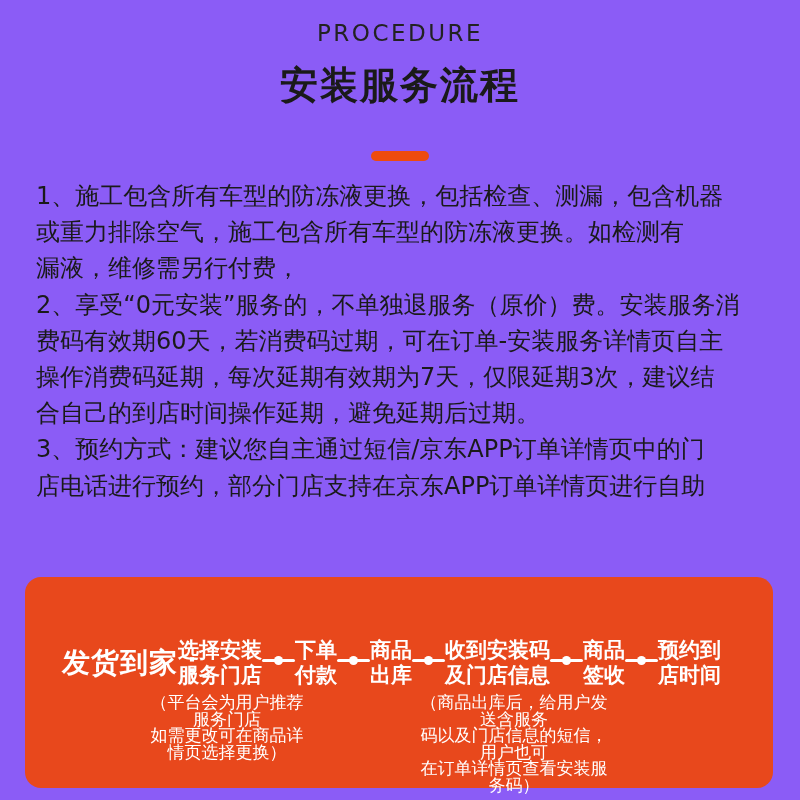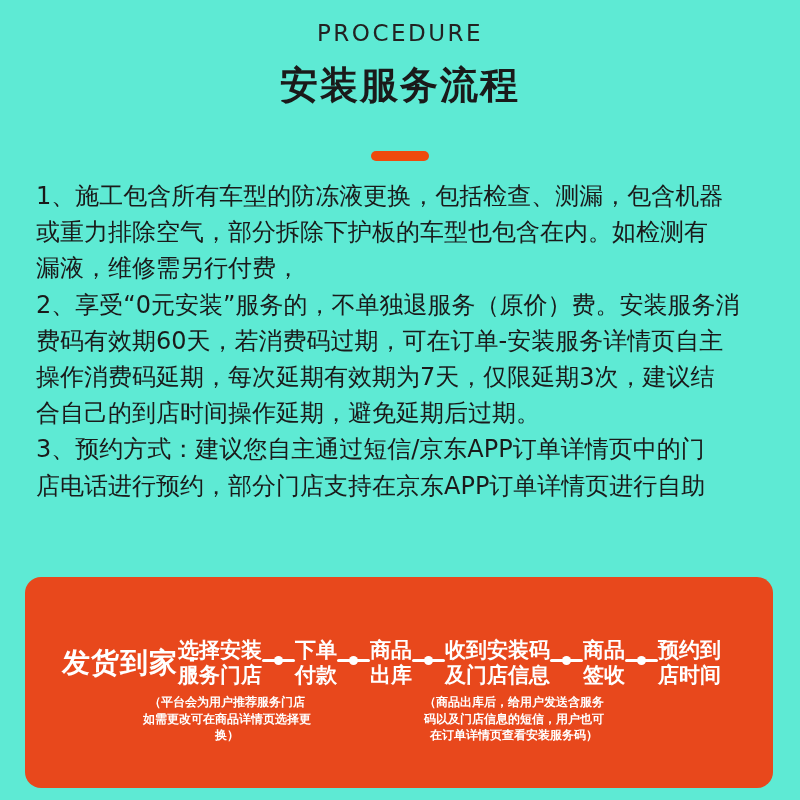--- a/index.html
+++ b/index.html
@@ -1,20 +1,20 @@
 <!DOCTYPE html>
 <html><head>
 <meta charset="utf-8">
 <style>
   html, body { margin: 0; padding: 0; background: #ffffff; }
   .page {
     position: relative;
     width: 800px;
     height: 800px;
-    background: #5eead4;
+    background: #8b5cf6;
     overflow: hidden;
     font-family: "DejaVu Sans", "Liberation Sans", sans-serif;
   }
 
   
   .eyebrow {
     position: absolute;
     top: 20px; left: 0;
     width: 100%;
     text-align: center;
@@ -109,41 +109,41 @@
     content: "";
     position: absolute;
     left: 50%; top: 50%;
     width: 9px; height: 9px;
     margin: -4.5px 0 0 -4.5px;
     border-radius: 50%;
     background: #ffffff;
   }
   .note {
     position: absolute;
-    font-size: 12px;
+    font-size: 17px;
     line-height: 16.5px;
-    font-weight: 700;
+    font-weight: 400;
     text-align: center;
     color: #ffffff;
   }
   .note-store { left: 118px; top: 117px; width: 168px; }
   .note-code  { left: 393px; top: 117px; width: 192px; }
 </style>
 </head>
 <body>
 
 <div class="page">
 
   <div class="eyebrow">PROCEDURE</div>
   <h1 class="title">安装服务流程</h1>
   <div class="title-underline"></div>
 
   <div class="terms">
     <div class="line">1、施工包含所有车型的防冻液更换，包括检查、测漏，包含机器</div>
-    <div class="line">或重力排除空气，部分拆除下护板的车型也包含在内。如检测有</div>
+    <div class="line">或重力排除空气，施工包含所有车型的防冻液更换。如检测有</div>
     <div class="line">漏液，维修需另行付费，</div>
     <div class="line">2、享受“0元安装”服务的，不单独退服务（原价）费。安装服务消</div>
     <div class="line">费码有效期60天，若消费码过期，可在订单-安装服务详情页自主</div>
     <div class="line">操作消费码延期，每次延期有效期为7天，仅限延期3次，建议结</div>
     <div class="line">合自己的到店时间操作延期，避免延期后过期。</div>
     <div class="line">3、预约方式：建议您自主通过短信/京东APP订单详情页中的门</div>
     <div class="line">店电话进行预约，部分门店支持在京东APP订单详情页进行自助</div>
   </div>
 
   <div class="banner">

